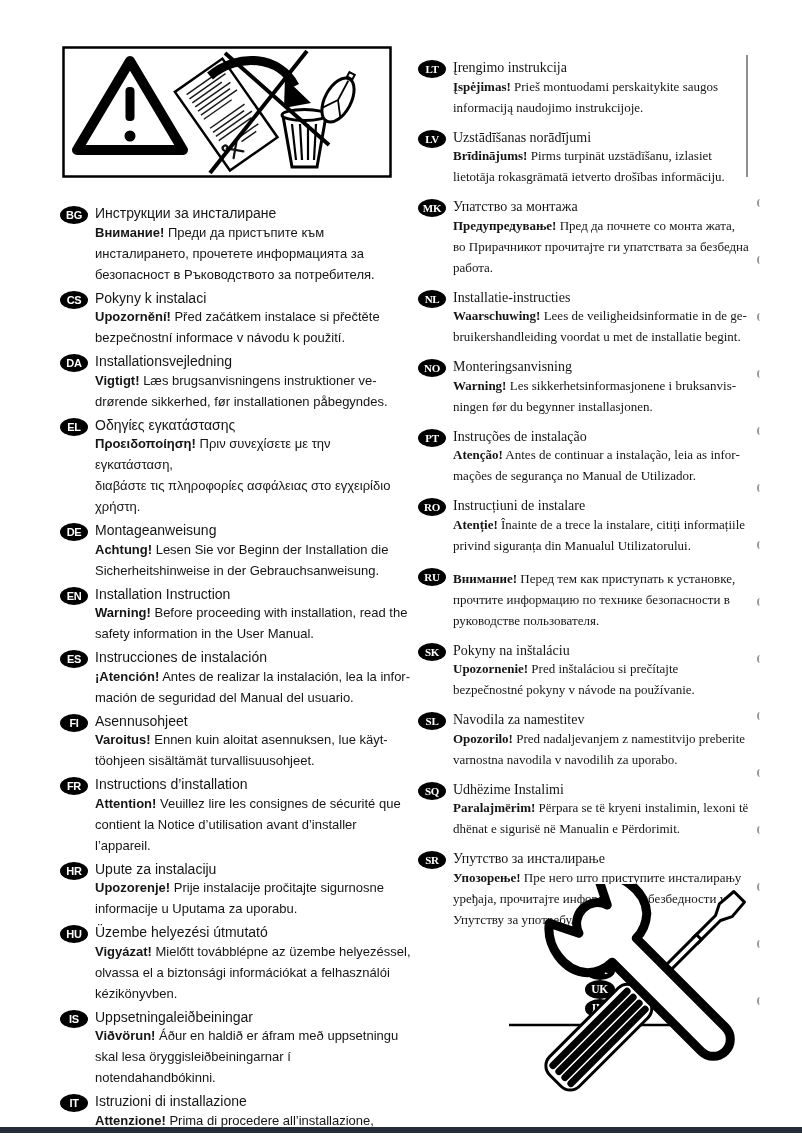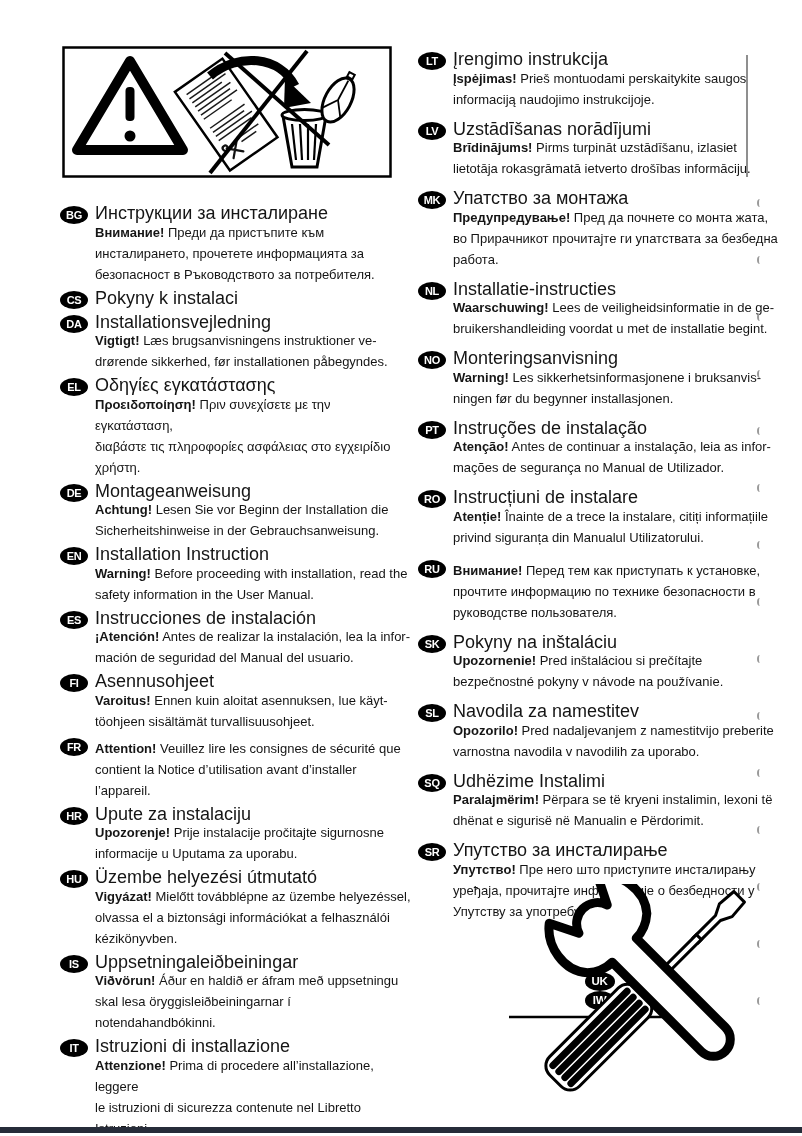--- a/index.html
+++ b/index.html
@@ -7,31 +7,31 @@
     width:802px; height:1136px; position:relative; overflow:hidden;
     background:#ffffff; color:#151515;
     font-family:"Liberation Sans", sans-serif;
   }
   .banner {
     position:absolute; left:62px; top:46px; width:330px; height:132px;
   }
   .banner svg { display:block; width:100%; height:100%; }
   .col { position:absolute; }
   .col-left  { left:60px;  top:206px; width:352px; }
-  .col-right { left:418px; top:52px;  width:372px; }
+  .col-right { left:418px; top:60px;  width:372px;font-family:Liberation Serif, serif; }
   .entry { display:flex; align-items:flex-start; margin-bottom:6px; }
   .col-right .entry { margin-bottom:12px; }
   .badge {
     flex:0 0 auto; width:28px; height:18px; margin-right:7px; margin-top:0px;
     background:#000; border-radius:50%;
     color:#fff; font-weight:bold; font-size:11px; letter-spacing:-0.3px;
     display:flex; align-items:center; justify-content:center;
   }
   .etext { flex:1 1 auto; min-width:0; }
-  .title { font-size:18px; line-height:15.5px; }
+  .title { font-size:14px; line-height:15.5px; }
   .body  { font-size:13px; line-height:21px; white-space:pre-line; }
   .body b { font-weight:bold; }
   .more-row { display:flex; align-items:center; margin-top:2px;flex-direction:column; }
   .more-row .badge { width:30px; height:19px; margin-right:9px; font-size:11.5px; }
   .more-row svg { display:block; }
   .tools {
     position:absolute; left:532px; top:884px; width:252px; height:222px;
   }
   .tools svg { display:block; width:100%; height:100%; }
   .footer-bar {
@@ -119,20 +119,22 @@
           <div class="title">Инструкции за инсталиране</div>
           <div class="body"><b>Внимание!</b><span> Преди да пристъпите към
 инсталирането, прочетете информацията за
 безопасност в Ръководството за потребителя.</span></div>
         </div>
       </div>
     <div class="entry">
         <span class="badge">CS</span>
         <div class="etext">
           <div class="title">Pokyny k instalaci</div>
+          <div class="body"><b>Upozornění!</b><span> Před začátkem instalace si přečtěte
+bezpečnostní informace v návodu k použití.</span></div>
         </div>
       </div>
     <div class="entry">
         <span class="badge">DA</span>
         <div class="etext">
           <div class="title">Installationsvejledning</div>
           <div class="body"><b>Vigtigt!</b><span> Læs brugsanvisningens instruktioner ve-
 drørende sikkerhed, før installationen påbegyndes.</span></div>
         </div>
       </div>
@@ -173,20 +175,21 @@
         <span class="badge">FI</span>
         <div class="etext">
           <div class="title">Asennusohjeet</div>
           <div class="body"><b>Varoitus!</b><span> Ennen kuin aloitat asennuksen, lue käyt-
 töohjeen sisältämät turvallisuusohjeet.</span></div>
         </div>
       </div>
     <div class="entry">
         <span class="badge">FR</span>
         <div class="etext">
+          <div class="title">Instructions d’installation</div>
           <div class="body"><b>Attention!</b><span> Veuillez lire les consignes de sécurité que
 contient la Notice d’utilisation avant d’installer l’appareil.</span></div>
         </div>
       </div>
     <div class="entry">
         <span class="badge">HR</span>
         <div class="etext">
           <div class="title">Upute za instalaciju</div>
           <div class="body"><b>Upozorenje!</b><span> Prije instalacije pročitajte sigurnosne
 informacije u Uputama za uporabu.</span></div>
@@ -315,21 +318,21 @@
         <div class="etext">
           <div class="title">Udhëzime Instalimi</div>
           <div class="body"><b>Paralajmërim!</b><span> Përpara se të kryeni instalimin, lexoni të
 dhënat e sigurisë në Manualin e Përdorimit.</span></div>
         </div>
       </div>
     <div class="entry">
         <span class="badge">SR</span>
         <div class="etext">
           <div class="title">Упутство за инсталирање</div>
-          <div class="body"><b>Упутство!</b><span> Пре него што приступите инсталирању
+          <div class="body"><b>Упозорење!</b><span> Пре него што приступите инсталирању
 уређаја, прочитајте информације о безбедности у
 Упутству за употребу.</span></div>
         </div>
       </div>
 
     <div class="more-row">
       <span class="badge">SV</span>
       <span class="badge">TR</span>
       <span class="badge">UK</span>
       <span class="badge">IW</span>

